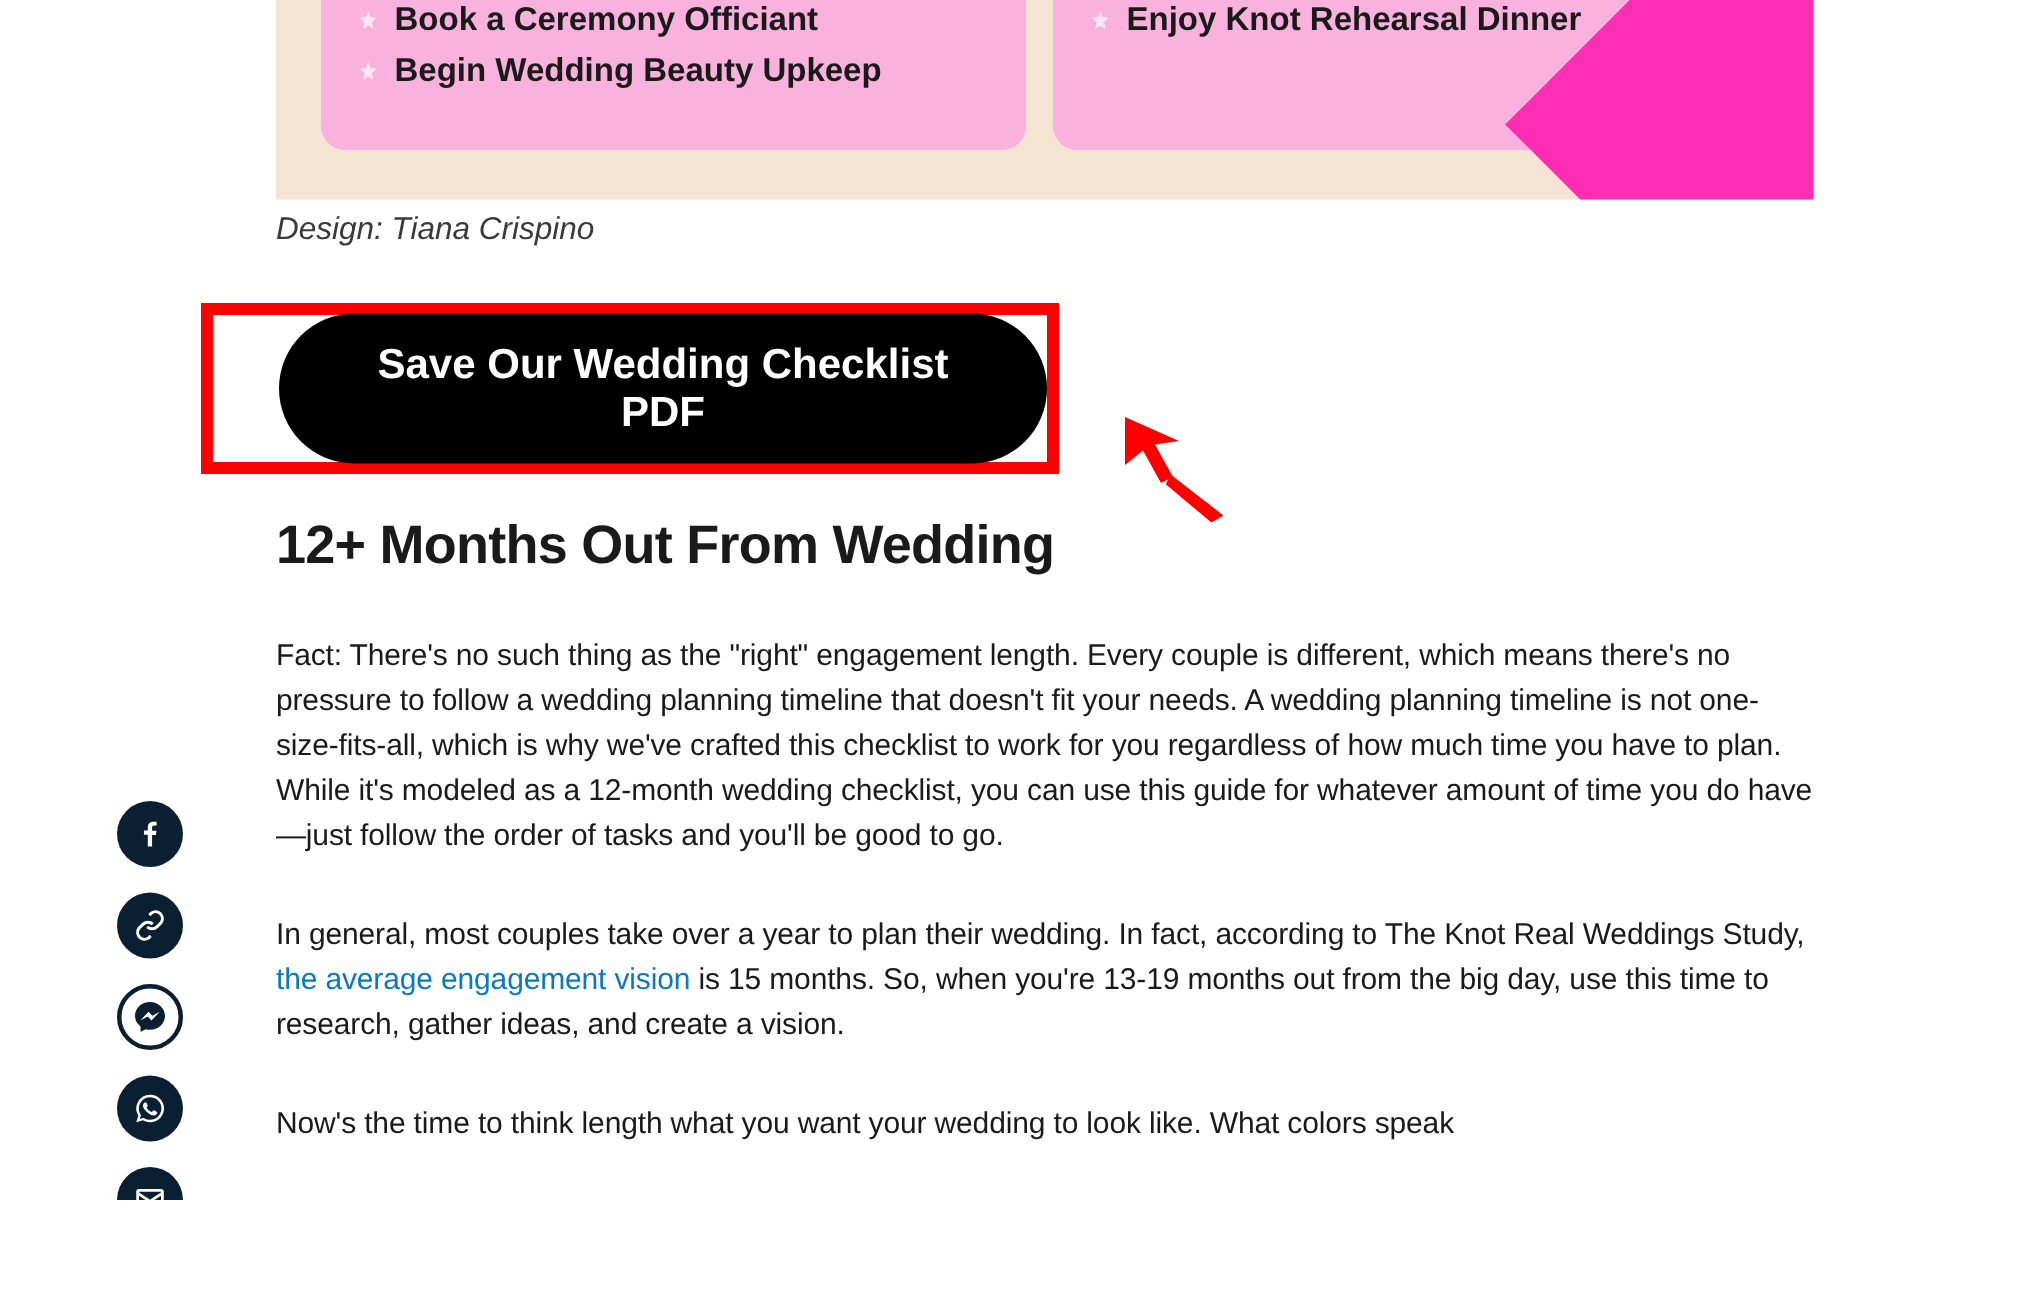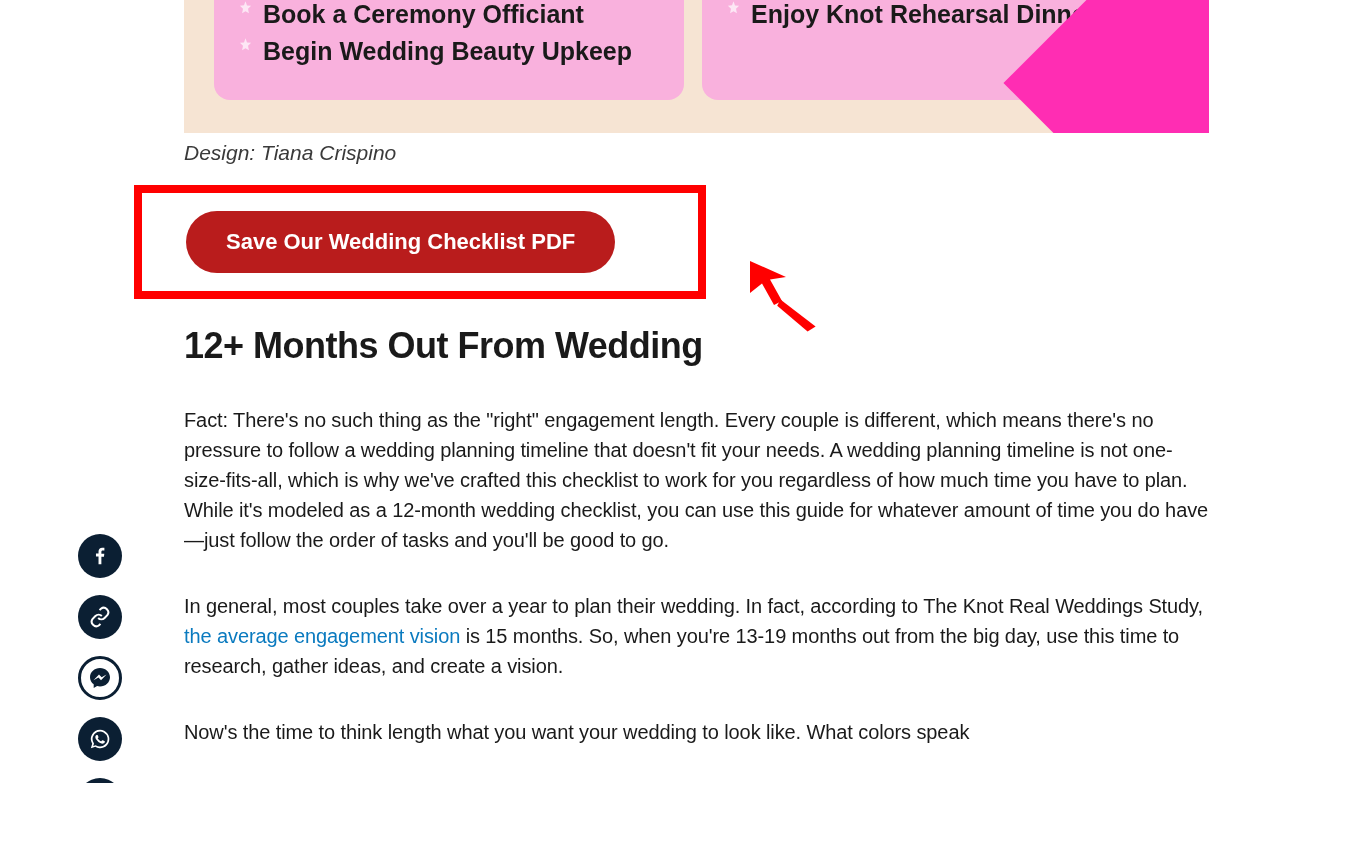--- a/index.html
+++ b/index.html
@@ -27,24 +27,24 @@
     background: #f9b1dd;
     border-radius: 16px;
     top: -40px;
     height: 140px;
     padding: 40px 24px 16px 24px;
   }
   .info-card .pink-box.left { left: 30px; width: 470px; }
   .info-card .pink-box.right { left: 518px; width: 470px; }
   .info-card .item {
     display: flex;
-    align-items: flex-start;
+    align-items: center;
     gap: 10px;
     margin-bottom: 8px;
-    font-size: 25px;
+    font-size: 22px;
     font-weight: 600;
     color: #1a1a1a;
   }
   .info-card .star {
     width: 15px; height: 15px; 
     color: #fde7f5;
     flex-shrink: 0;
   }
   .info-card .corner {
     position: absolute;
@@ -52,38 +52,38 @@
     bottom: -60px;
     width: 220px;
     height: 220px;
     background: #ff2db3;
     transform: rotate(45deg);
   }
   .credit {
     font-style: italic;
     font-size: 21px;
     color: #3a3a3a;
-    margin-bottom: 20px;
+    margin-bottom: 37px;
   }
   
   .highlight-box {
     position: relative;
     margin-left: -50px;
     width: 572px;
     height: 114px;
     border: 8px solid #ff0000;
     display: flex;
     align-items: center;
     padding-left: 44px;
     margin-bottom: 26px;
   }
   .save-btn {
-    background: #b91c1c;
+    background: #000000;
     color: #fff;
-    font-size: 22px;
+    font-size: 28px;
     font-weight: 700;
     border: none;
     border-radius: 999px;
     padding: 18px 40px;
     cursor: pointer;
   }
   .cursor-arrow {
     position: absolute;
     left: 600px;
     top: 60px;

